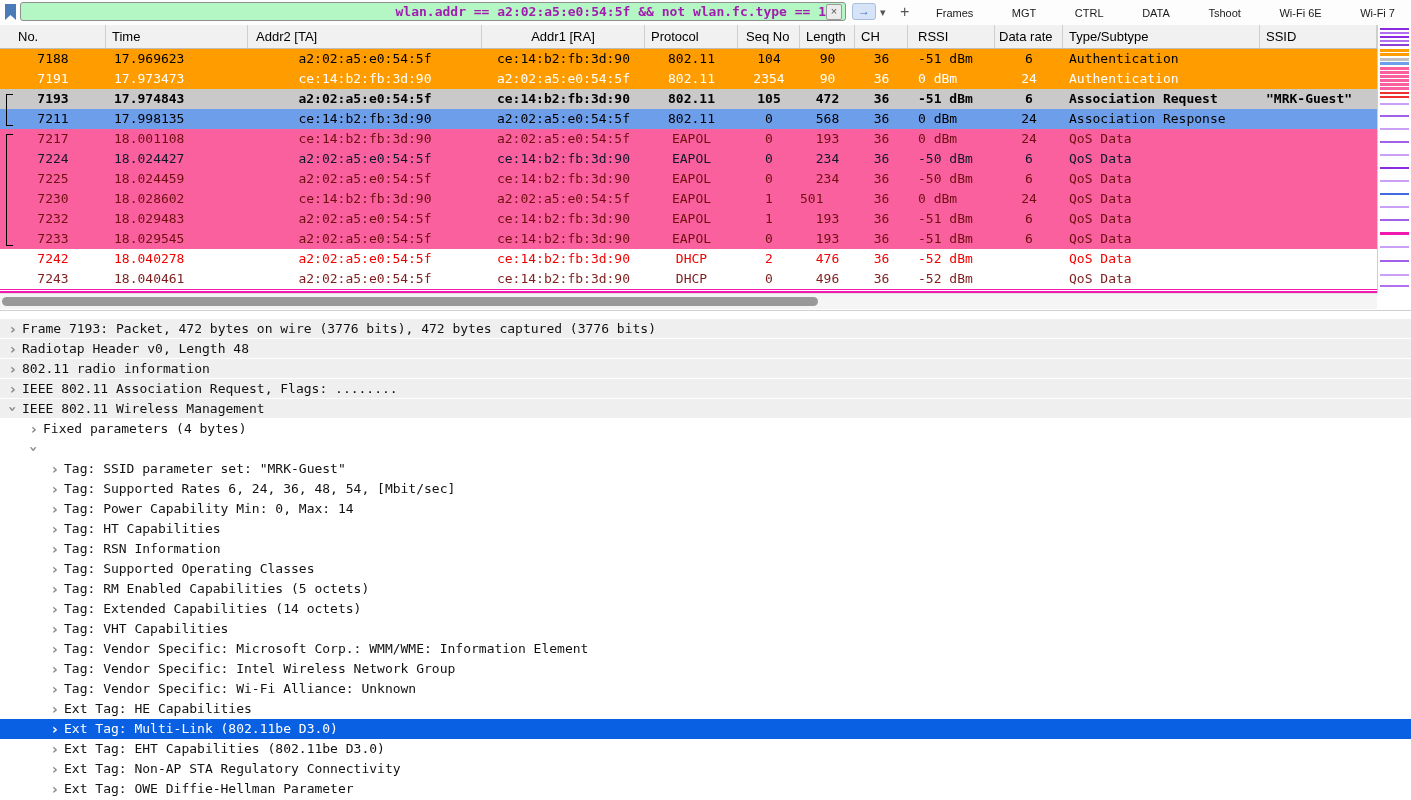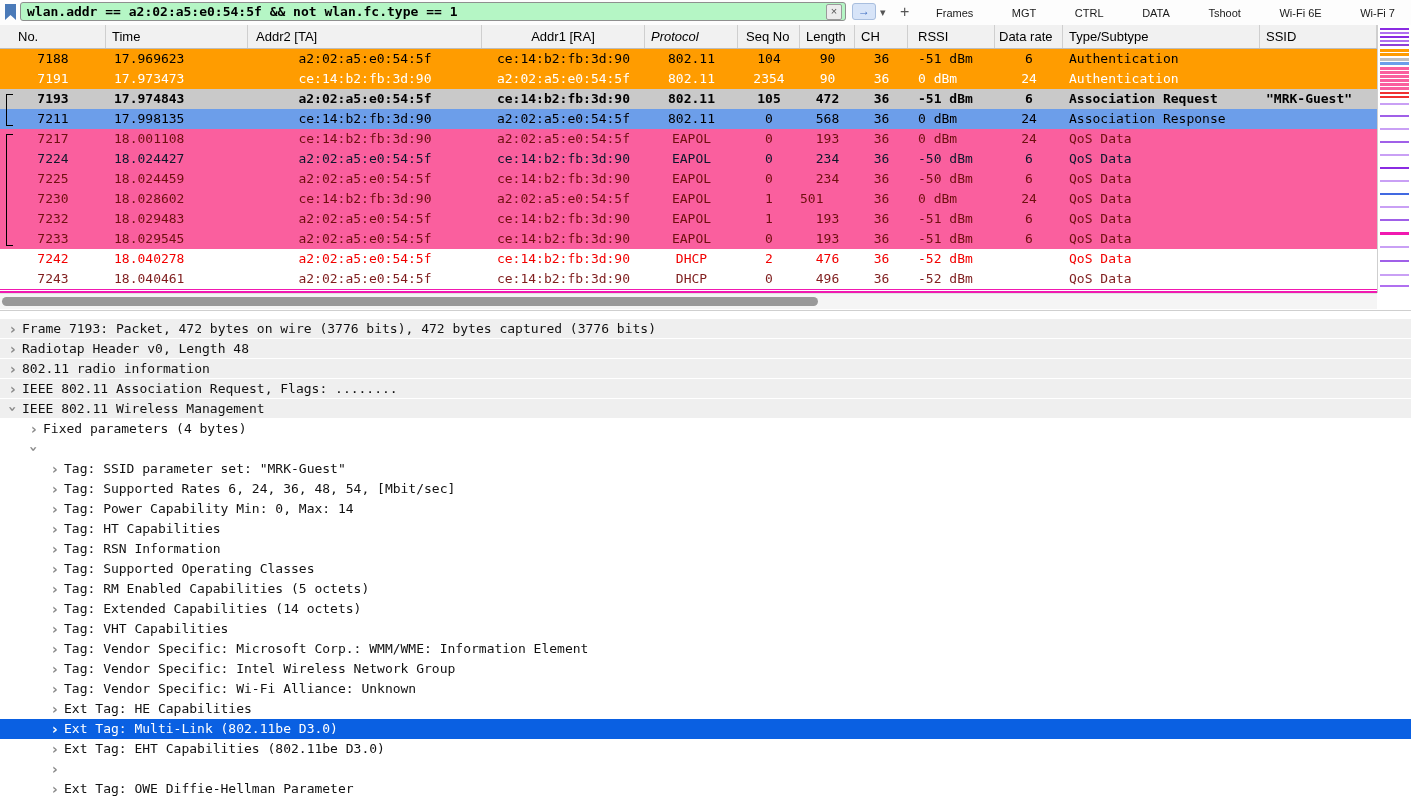--- a/index.html
+++ b/index.html
@@ -6,22 +6,22 @@
   .app{position:relative;width:1411px;height:800px;background:#fff;overflow:hidden;
        font-family:"DejaVu Sans Mono",monospace;}
 
   
   .topbar{position:absolute;left:0;top:0;width:1411px;height:25px;background:#fdfdfd;
           border-bottom:1px solid #d6d6d6;}
   .bookmark{position:absolute;left:5px;top:4px;width:11px;height:16px;background:#4a7ab8;
             clip-path:polygon(0 0,100% 0,100% 100%,50% 68%,0 100%);}
   .filterbox{position:absolute;left:20px;top:2px;width:826px;height:19px;background:#b5f6c5;
              border:1px solid #8f8f8f;border-radius:3px;display:flex;align-items:center;box-sizing:border-box;}
-  .ftext{flex:1;padding-left:6px;font:700 13px/17px "DejaVu Sans Mono",monospace;color:#000000;
-         white-space:nowrap;overflow:hidden;}
+  .ftext{flex:1;padding-left:6px;font:700 13px/17px "DejaVu Sans Mono",monospace;color:#a21caf;
+         white-space:nowrap;overflow:hidden;text-align:right;}
   .fclear{width:14px;height:14px;margin-right:3px;border:1px solid #9a9a9a;background:#ececec;
           color:#555;font:11px/13px "Liberation Sans",sans-serif;text-align:center;border-radius:2px;flex:0 0 auto;}
   .fapply{position:absolute;left:852px;top:3px;width:24px;height:17px;background:#d7e4f8;
           border:1px solid #a8bede;border-radius:3px;color:#3c6cc0;
           font:12px/15px "Liberation Sans",sans-serif;text-align:center;box-sizing:border-box;}
   .fdrop{position:absolute;left:880px;top:4px;color:#555;font:11px/16px "Liberation Sans",sans-serif;}
   .fadd{position:absolute;left:900px;top:1px;color:#555;font:16px/22px "Liberation Sans",sans-serif;}
   .shortcuts{position:absolute;left:924px;right:0;top:0;height:25px;display:flex;align-items:center;
              justify-content:space-between;padding:0 16px 0 12px;
              font:11px "Liberation Sans",sans-serif;color:#1a1a1a;}
@@ -83,21 +83,21 @@
         <div class="shortcut">Wi-Fi 6E</div>
         <div class="shortcut">Wi-Fi 7</div>
       </div>
   </div>
 
   <div class="lheader">
       <div class="hcell" style="width: 106px; text-align: left; padding-left: 18px;">No.</div>
       <div class="hcell" style="width: 142px; text-align: left; padding-left: 6px;">Time</div>
       <div class="hcell" style="width: 234px; text-align: left; padding-left: 8px;">Addr2  [TA]</div>
       <div class="hcell" style="width: 163px; text-align: center; padding-left: 0px;">Addr1  [RA]</div>
-      <div class="hcell" style="width: 93px; text-align: left; padding-left: 6px; font-style: italic;">Protocol</div>
+      <div class="hcell" style="width: 93px; text-align: left; padding-left: 6px;">Protocol</div>
       <div class="hcell" style="width: 62px; text-align: left; padding-left: 8px;">Seq No</div>
       <div class="hcell" style="width: 55px; text-align: left; padding-left: 6px;">Length</div>
       <div class="hcell" style="width: 53px; text-align: left; padding-left: 6px;">CH</div>
       <div class="hcell" style="width: 87px; text-align: left; padding-left: 10px;">RSSI</div>
       <div class="hcell" style="width: 68px; text-align: left; padding-left: 4px;">Data rate</div>
       <div class="hcell" style="width: 197px; text-align: left; padding-left: 6px;">Type/Subtype</div>
       <div class="hcell" style="width: 117px; text-align: left; padding-left: 6px;">SSID</div>
     </div>
   <div class="lrows">
       <div class="prow" style="background: rgb(255, 156, 0); color: #000000;">
@@ -397,20 +397,21 @@
       <div class="drow sel">
         <span class="chev" style="margin-left: 48px;">›</span>
         <span class="dtext">Ext Tag: Multi-Link (802.11be D3.0)</span>
       </div>
       <div class="drow">
         <span class="chev" style="margin-left: 48px;">›</span>
         <span class="dtext">Ext Tag: EHT Capabilities (802.11be D3.0)</span>
       </div>
       <div class="drow">
         <span class="chev" style="margin-left: 48px;">›</span>
+        <span class="dtext">Ext Tag: Non-AP STA Regulatory Connectivity</span>
       </div>
       <div class="drow">
         <span class="chev" style="margin-left: 48px;">›</span>
         <span class="dtext">Ext Tag: OWE Diffie-Hellman Parameter</span>
       </div>
     </div>
 
 </div>
 
 </body></html>

